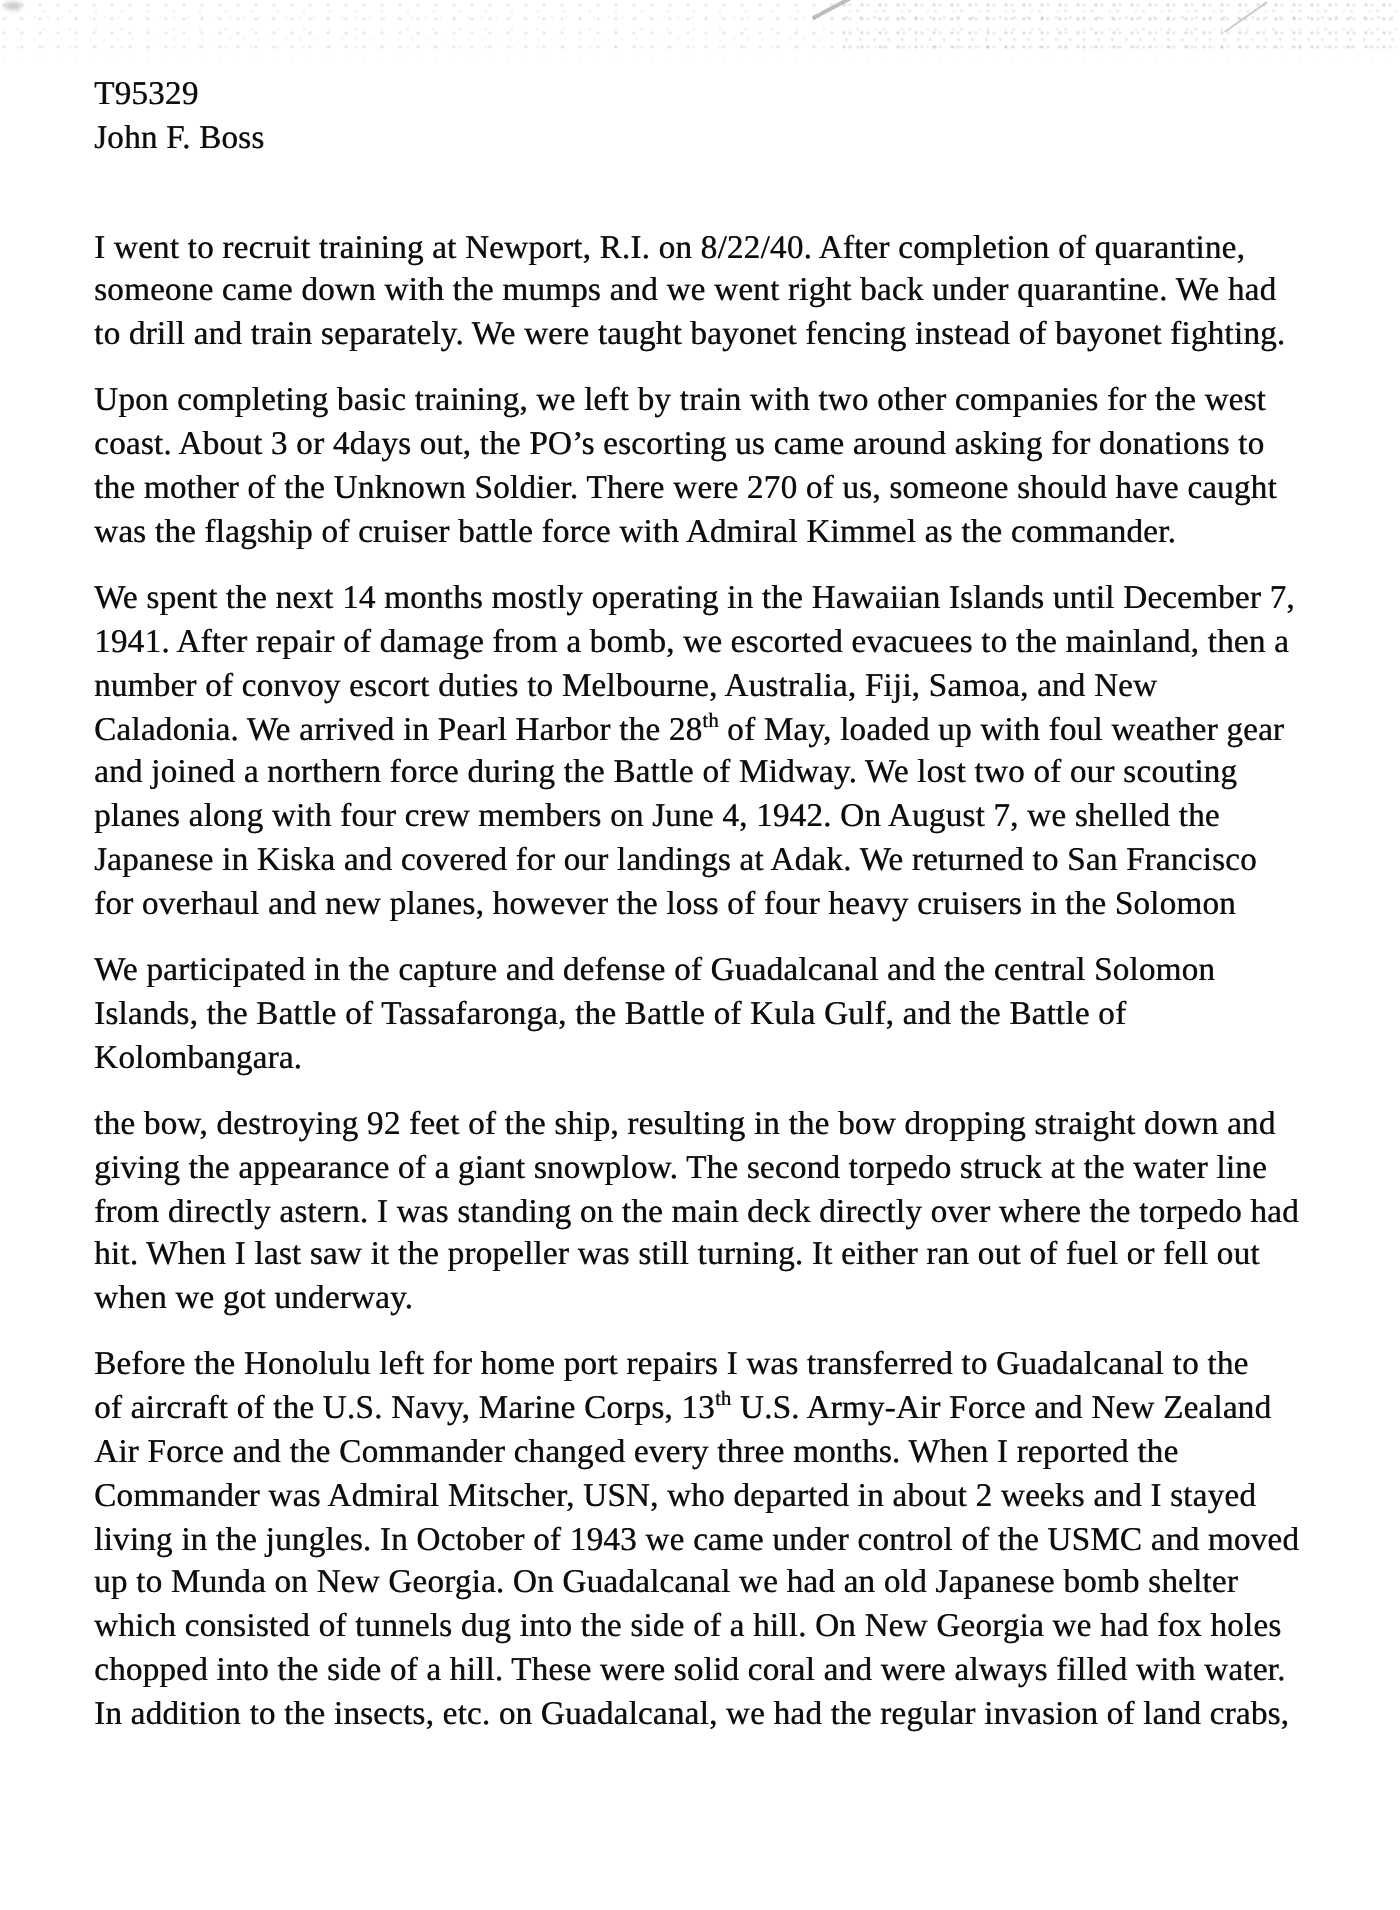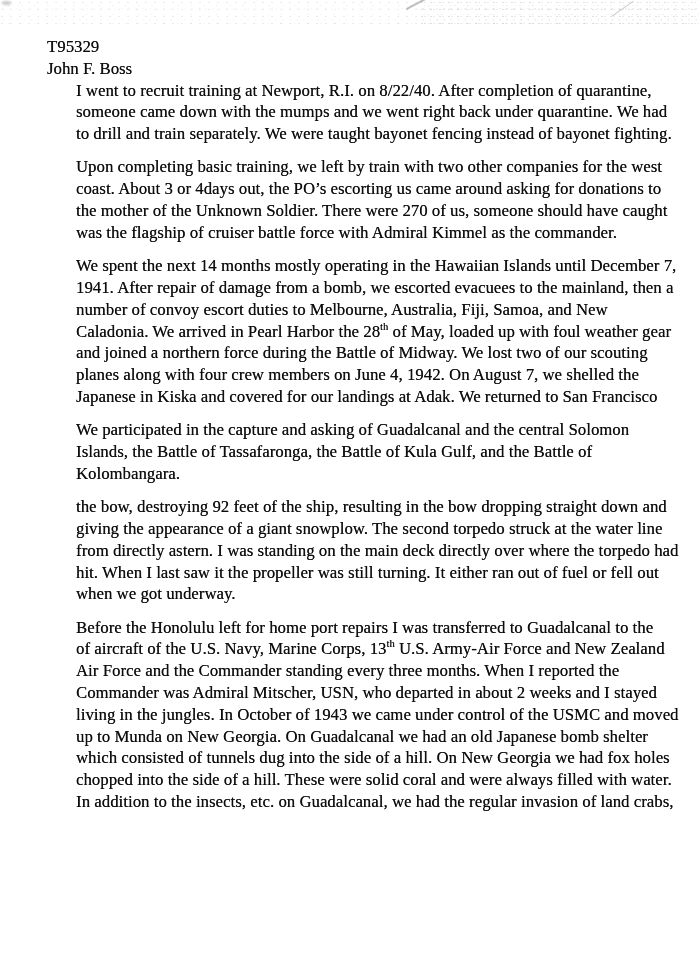--- a/index.html
+++ b/index.html
@@ -62,24 +62,24 @@
   }
   .line {
     font-size: 16.6px;
     line-height: 21.8px;
     white-space: nowrap;
     letter-spacing: 0.1px;
     
     text-shadow: 0.25px 0 0 rgba(0,0,0,0.75);
   }
   .header-block {
+    margin-bottom: 33px;
   }
   .paragraph {
     margin-bottom: 11.5px;
-    margin-left: 29px;
   }
   sup {
     font-size: 0.62em;
     line-height: 0;
     vertical-align: super;
   }
 </style>
 </head>
 <body>
 
@@ -109,37 +109,38 @@
           <div class="line">was the flagship of cruiser battle force with Admiral Kimmel as the commander.</div>
         </div>
         <div class="paragraph">
           <div class="line">We spent the next 14 months mostly operating in the Hawaiian Islands until December 7,</div>
           <div class="line">1941. After repair of damage from a bomb, we escorted evacuees to the mainland, then a</div>
           <div class="line">number of convoy escort duties to Melbourne, Australia, Fiji, Samoa, and New</div>
           <div class="line">Caladonia. We arrived in Pearl Harbor the 28<sup>th</sup> of May, loaded up with foul weather gear</div>
           <div class="line">and joined a northern force during the Battle of Midway. We lost two of our scouting</div>
           <div class="line">planes along with four crew members on June 4, 1942. On August 7, we shelled the</div>
           <div class="line">Japanese in Kiska and covered for our landings at Adak. We returned to San Francisco</div>
+          <div class="line">for overhaul and new planes, however the loss of four heavy cruisers in the Solomon</div>
         </div>
         <div class="paragraph">
-          <div class="line">We participated in the capture and asking of Guadalcanal and the central Solomon</div>
+          <div class="line">We participated in the capture and defense of Guadalcanal and the central Solomon</div>
           <div class="line">Islands, the Battle of Tassafaronga, the Battle of Kula Gulf, and the Battle of</div>
           <div class="line">Kolombangara.</div>
         </div>
         <div class="paragraph">
           <div class="line">the bow, destroying 92 feet of the ship, resulting in the bow dropping straight down and</div>
           <div class="line">giving the appearance of a giant snowplow. The second torpedo struck at the water line</div>
           <div class="line">from directly astern. I was standing on the main deck directly over where the torpedo had</div>
           <div class="line">hit. When I last saw it the propeller was still turning. It either ran out of fuel or fell out</div>
           <div class="line">when we got underway.</div>
         </div>
         <div class="paragraph">
           <div class="line">Before the Honolulu left for home port repairs I was transferred to Guadalcanal to the</div>
           <div class="line">of aircraft of the U.S. Navy, Marine Corps, 13<sup>th</sup> U.S. Army-Air Force and New Zealand</div>
-          <div class="line">Air Force and the Commander standing every three months. When I reported the</div>
+          <div class="line">Air Force and the Commander changed every three months. When I reported the</div>
           <div class="line">Commander was Admiral Mitscher, USN, who departed in about 2 weeks and I stayed</div>
           <div class="line">living in the jungles. In October of 1943 we came under control of the USMC and moved</div>
           <div class="line">up to Munda on New Georgia. On Guadalcanal we had an old Japanese bomb shelter</div>
           <div class="line">which consisted of tunnels dug into the side of a hill. On New Georgia we had fox holes</div>
           <div class="line">chopped into the side of a hill. These were solid coral and were always filled with water.</div>
           <div class="line">In addition to the insects, etc. on Guadalcanal, we had the regular invasion of land crabs,</div>
         </div>
       </div>
   </div>
 

